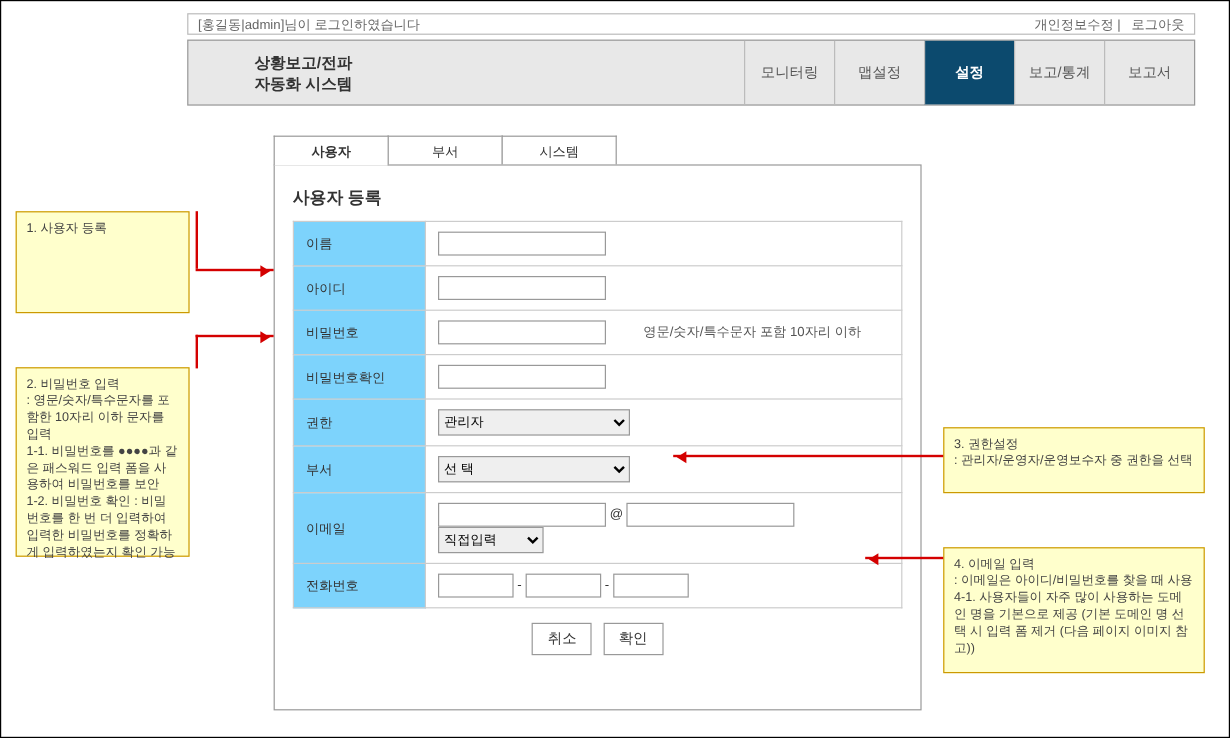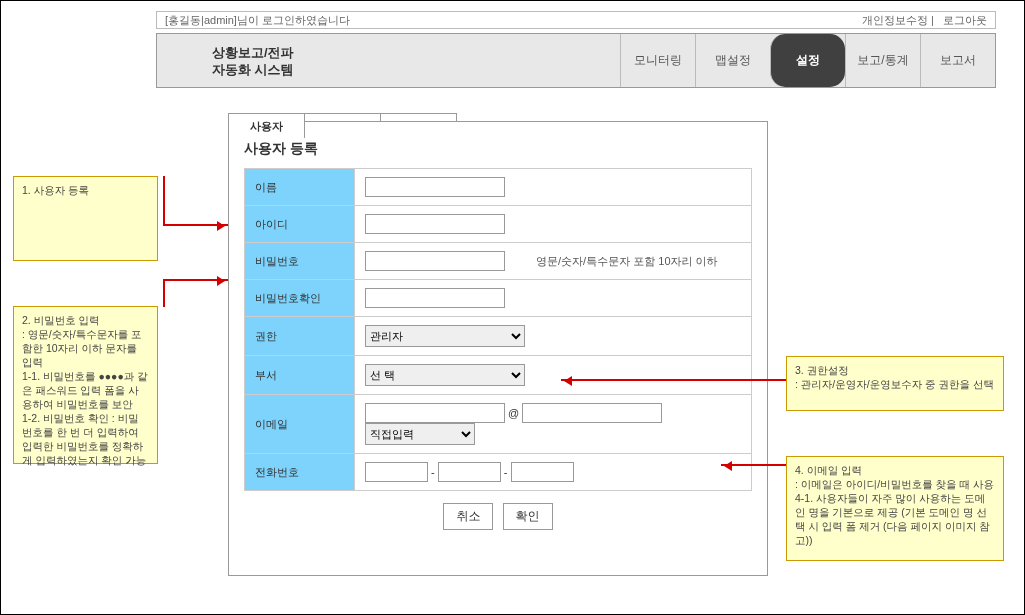--- a/index.html
+++ b/index.html
@@ -5,38 +5,38 @@
   * { box-sizing: border-box; margin: 0; padding: 0; }
   body { font-family: "Malgun Gothic", sans-serif; font-size: 11px; color: #333; background: #fff; width: 1025px; height: 615px; position: relative; border: 1px solid #000; overflow: hidden; }
 
   .header-bar { position: absolute; top: 10px; left: 155px; width: 840px; height: 18px; border: 1px solid #bbb; background: #fff; display: flex; justify-content: space-between; align-items: center; padding: 0 8px; font-size: 11px; color:#666; }
   .header-right a { color:#666; margin-left: 6px; }
 
   .nav-bar { position: absolute; top: 32px; left: 155px; width: 840px; height: 55px; border: 1px solid #999; background: #e8e8e8; display: flex; }
   .nav-title { width: 380px; display:flex; align-items:center; padding-left: 55px; font-size: 13px; line-height: 17px; font-weight: bold; color:#333;}
   .nav-items { display: flex; margin-left:auto; }
   .nav-item { width: 75px; border-left: 1px solid #bbb; display:flex; align-items:center; justify-content:center; font-size: 12px; color:#555; cursor:pointer; }
-  .nav-item.active { background:#404040; color:#fff; font-weight:bold;border-radius:15px; }
+  .nav-item.active { background:#0c4a6e; color:#fff; font-weight:bold; }
 
   .tabs { position:absolute; top: 112px; left: 227px; display:flex; }
-  .tab { width: 77px; height: 25px; border:1px solid #999; border-bottom:none; display:flex; align-items:center; justify-content:center; background:#fff; font-size:11px; margin-right:-1px; cursor:pointer;}
+  .tab { width: 96px; height: 25px; border:1px solid #999; border-bottom:none; display:flex; align-items:center; justify-content:center; background:#fff; font-size:11px; margin-right:-1px; cursor:pointer;}
   .tab.active { font-weight:bold; background:#fff; z-index:2; }
 
-  .panel { position:absolute; top:120px; left:227px; width: 540px; height: 455px; border:1px solid #999; background:#fff; padding: 18px 15px; }
+  .panel { position:absolute; top:136px; left:227px; width: 540px; height: 455px; border:1px solid #999; background:#fff; padding: 18px 15px; }
   .panel h3 { font-size: 14px; font-weight:bold; margin-bottom: 10px; }
 
   .form-table { width:100%; border-collapse:collapse; }
   .form-table td { border:1px solid #ccc; padding: 8px 10px; font-size:11px; vertical-align:middle; }
   .form-table td.label { width: 110px; background:#7dd3fc; }
   .form-table input[type=text], .form-table input[type=password] { border:1px solid #999; height:20px; padding:0 4px; font-size:11px; }
   .w140 { width: 140px; }
   .w63 { width: 63px; }
   .form-table select { border:1px solid #999; height:22px; font-size:11px; }
   .w160s { width:160px; }
-  .w110s { width:110px; }
+  .w110s { width:88px; }
   .hint { margin-left: 28px; font-size:11px; color:#555; }
 
   .btn-row { text-align:center; margin-top: 12px; }
   .btn { display:inline-block; border:1px solid #999; background:#fff; padding: 4px 12px; font-size:12px; margin: 0 3px; cursor:pointer; }
 
   .callout { position:absolute; background:#ffffcc; border:1px solid #cc9900; padding:6px 8px; font-size:10.5px; line-height:14px; color:#444; }
   .callout strong, .callout .t { display:block; }
   #c1 { top:175px; left:12px; width:145px; height:85px; }
   #c2 { top:305px; left:12px; width:145px; height:158px; }
   #c3 { top:355px; left:785px; width:218px; height:55px; }

